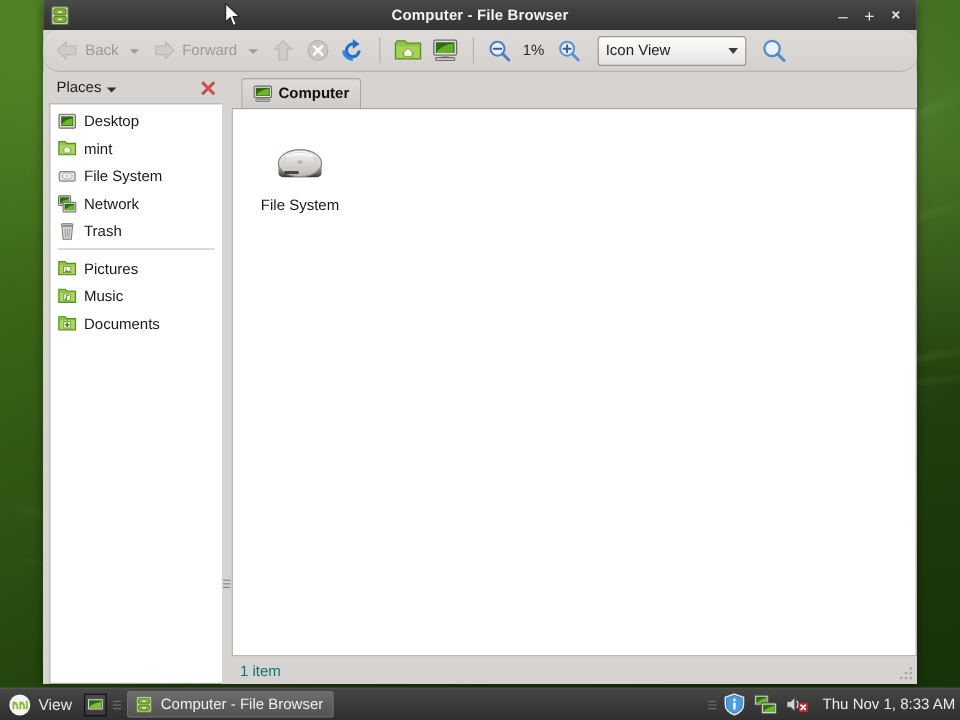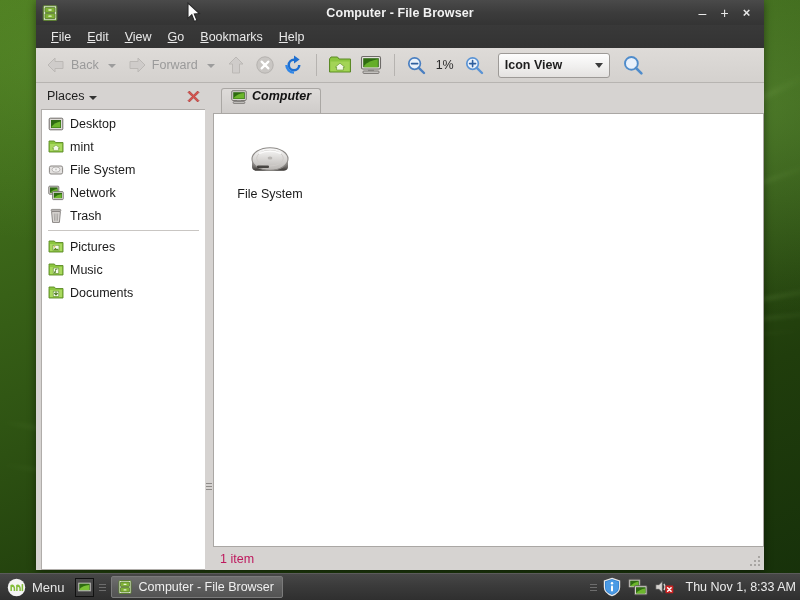--- a/index.html
+++ b/index.html
@@ -103,64 +103,64 @@
 
   
   #toolbar {
     height: 35px;
     background: linear-gradient(180deg, #dedbd8 0%, #d4d1ce 100%);
     border-bottom: 1px solid #b7b4b1;
     display: flex; align-items: center;
     padding: 0 6px;
     flex: none;
     gap: 1px;
+    border-radius: 14px;
   }
   .tb-item { display: flex; align-items: center; height: 28px; padding: 0 3px; cursor: default; }
   .tb-label { font-size: 12.5px; color: #9a9a9a; margin-left: 4px; }
   .tb-caret {
     width: 0; height: 0;
     border-left: 4px solid transparent;
     border-right: 4px solid transparent;
     border-top: 4px solid #9c9c9c;
     margin: 2px 6px 0 5px;
   }
   .tb-sep { width: 1px; height: 22px; background: #b6b3b0; margin: 0 7px; }
   .zoom-pct { font-size: 12.5px; color: #2c2c2c; margin: 0 6px; }
 
   
   #viewcombo {
-    width: 112px; height: 25px;
+    width: 124px; height: 25px;
     background: linear-gradient(180deg, #fdfdfd 0%, #f0efee 55%, #e4e2e0 100%);
     border: 1px solid #9d9a97;
     border-radius: 3px;
     display: flex; align-items: center;
     padding: 0 6px;
     margin-left: 10px;
     cursor: default;
-    font-weight: bold;
   }
   #viewcombo .cb-text { font-size: 12.5px; color: #1e1e1e; flex: 1; }
   #viewcombo .cb-caret {
     width: 0; height: 0;
     border-left: 4.5px solid transparent;
     border-right: 4.5px solid transparent;
     border-top: 5px solid #3b3b3b;
   }
 
   
   #body {
     flex: 1;
     display: flex;
     min-height: 0;
     background: #d6d3d1;
   }
 
   
   #sidebar {
-    width: 169px;
+    width: 149px;
     display: flex; flex-direction: column;
     flex: none;
     background: #d6d3d1;
     padding-left: 5px;
   }
   #places-head {
     height: 26px;
     display: flex; align-items: center;
     padding: 0 4px 0 6px;
     flex: none;
@@ -211,28 +211,27 @@
     min-width: 0;
   }
   #tabrow {
     height: 30px;
     display: flex; align-items: flex-end;
     flex: none;
     padding-left: 8px;
   }
   #tab-computer {
     height: 25px;
-    display: flex; align-items: flex-start;
+    display: flex; align-items: center;
     background: linear-gradient(180deg, #dedbd9 0%, #cfcccA 100%);
     border: 1px solid #aaa7a4;
     border-bottom: none;
     border-radius: 3px 3px 0 0;
     padding: 0 9px;
     cursor: default;
-    font-style: italic;
   }
   #tab-computer .t-ico { width: 16px; height: 16px; margin-right: 5px; }
   #tab-computer .t-lbl { font-size: 12.5px; font-weight: bold; color: #111; }
 
   #filearea {
     flex: 1;
     background: #ffffff;
     border: 1px solid #aaa7a4;
     position: relative;
     overflow: hidden;
@@ -260,21 +259,21 @@
 
   
   #statusbar {
     height: 23px;
     flex: none;
     background: #d6d3d1;
     display: flex; align-items: center;
     padding-left: 7px;
     position: relative;
   }
-  #status-text { font-size: 12.5px; color: #be185d; }
+  #status-text { font-size: 12.5px; color: #0f766e; }
   #resize-grip {
     position: absolute; right: 2px; bottom: 2px;
     width: 14px; height: 14px;
   }
 
   
   #taskbar {
     position: absolute;
     left: 0; bottom: 0;
     width: 800px; height: 27px;
@@ -347,28 +346,20 @@
         <rect x="6.5" y="10.2" width="3" height="1.2" rx=".5" fill="#e7f5d4"></rect>
       </svg>
       <div id="win-title">Computer - File Browser</div>
       <div id="win-buttons">
         <div class="wbtn">–</div>
         <div class="wbtn">+</div>
         <div class="wbtn close">×</div>
       </div>
     </div>
 
-    <div id="menubar">
-      <div class="menu-item"><u>F</u>ile</div>
-      <div class="menu-item"><u>E</u>dit</div>
-      <div class="menu-item"><u>V</u>iew</div>
-      <div class="menu-item"><u>G</u>o</div>
-      <div class="menu-item"><u>B</u>ookmarks</div>
-      <div class="menu-item"><u>H</u>elp</div>
-    </div>
 
     <div id="toolbar">
 
       <div class="tb-item">
         <svg width="22" height="22" viewBox="0 0 22 22">
           <path d="M10 4 L3 11 L10 18 L10 14.5 L18 14.5 L18 7.5 L10 7.5 Z" fill="#cfcccA" stroke="#bbb8b5" stroke-width="1"></path>
         </svg>
         <span class="tb-label">Back</span>
       </div>
       <div class="tb-caret"></div>
@@ -630,21 +621,21 @@
 
     <div id="menu-btn">
       <svg class="m-ico" viewBox="0 0 20 20">
         <circle cx="10" cy="10" r="9.2" fill="#f4f4f4"></circle>
         <path d="M3.6 13.8 L3.6 7.4 Q6 6.2 7.4 8 Q8.6 9.6 8.6 11.4 L8.6 13.8 L7 13.8 L7 11
                  Q7 9.4 5.2 9.6 L5.2 13.8 Z" fill="#84bd3a"></path>
         <path d="M9.6 13.8 L9.6 7.4 Q12 6.2 13.4 8 Q14.6 9.6 14.6 11.4 L14.6 13.8 L13 13.8 L13 11
                  Q13 9.4 11.2 9.6 L11.2 13.8 Z" fill="#84bd3a"></path>
         <rect x="15.4" y="6.4" width="1.6" height="7.4" fill="#84bd3a"></rect>
       </svg>
-      <span class="m-lbl">Menu</span>
+      <span class="m-lbl">View</span>
     </div>
 
     <div id="show-desktop">
       <svg width="15" height="15" viewBox="0 0 16 16">
         <rect x="1" y="2.4" width="14" height="10" rx=".8" fill="#d9d6d3" stroke="#4a4a4a" stroke-width=".9"></rect>
         <rect x="2.4" y="3.8" width="11.2" height="7.2" fill="#2f6b12"></rect>
         <path d="M2.8 9.6 Q6 6.2 13 5.4 L13 10.6 L2.8 10.6 Z" fill="#7ac234"></path>
       </svg>
     </div>
 

